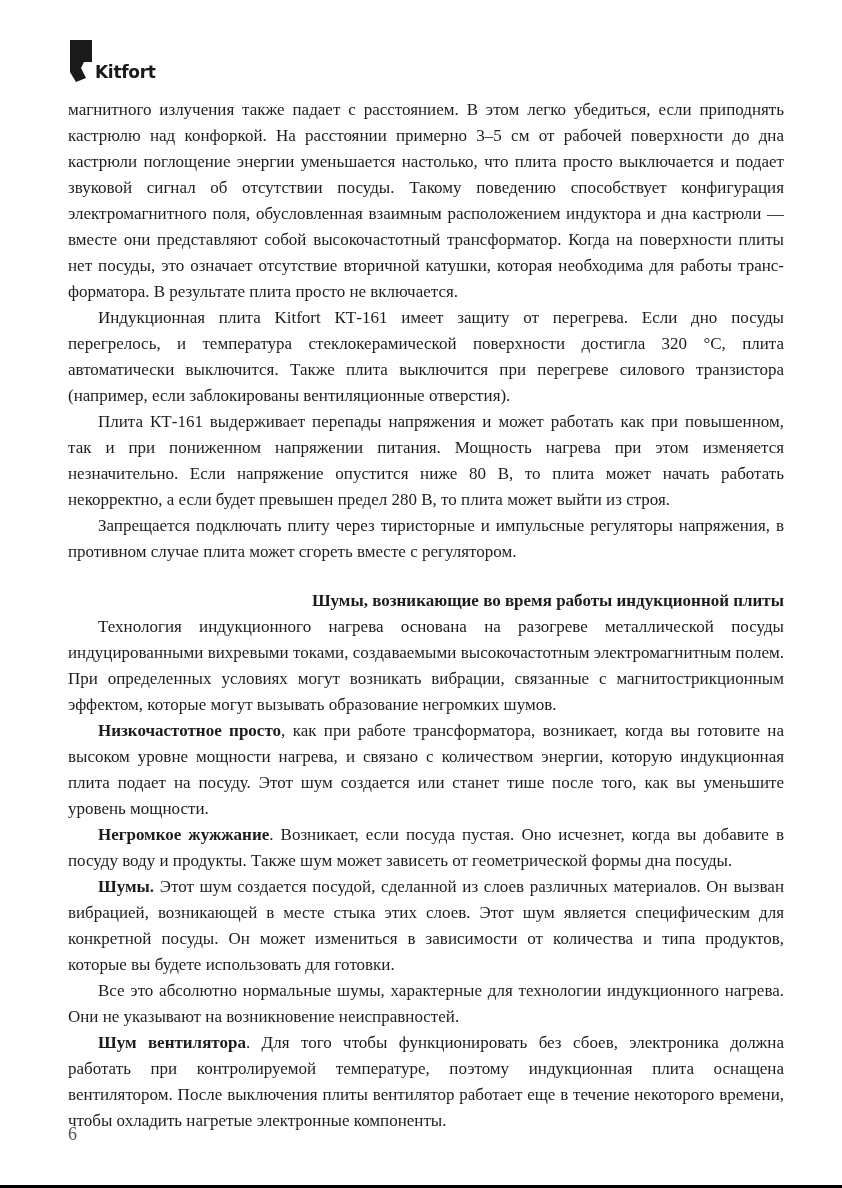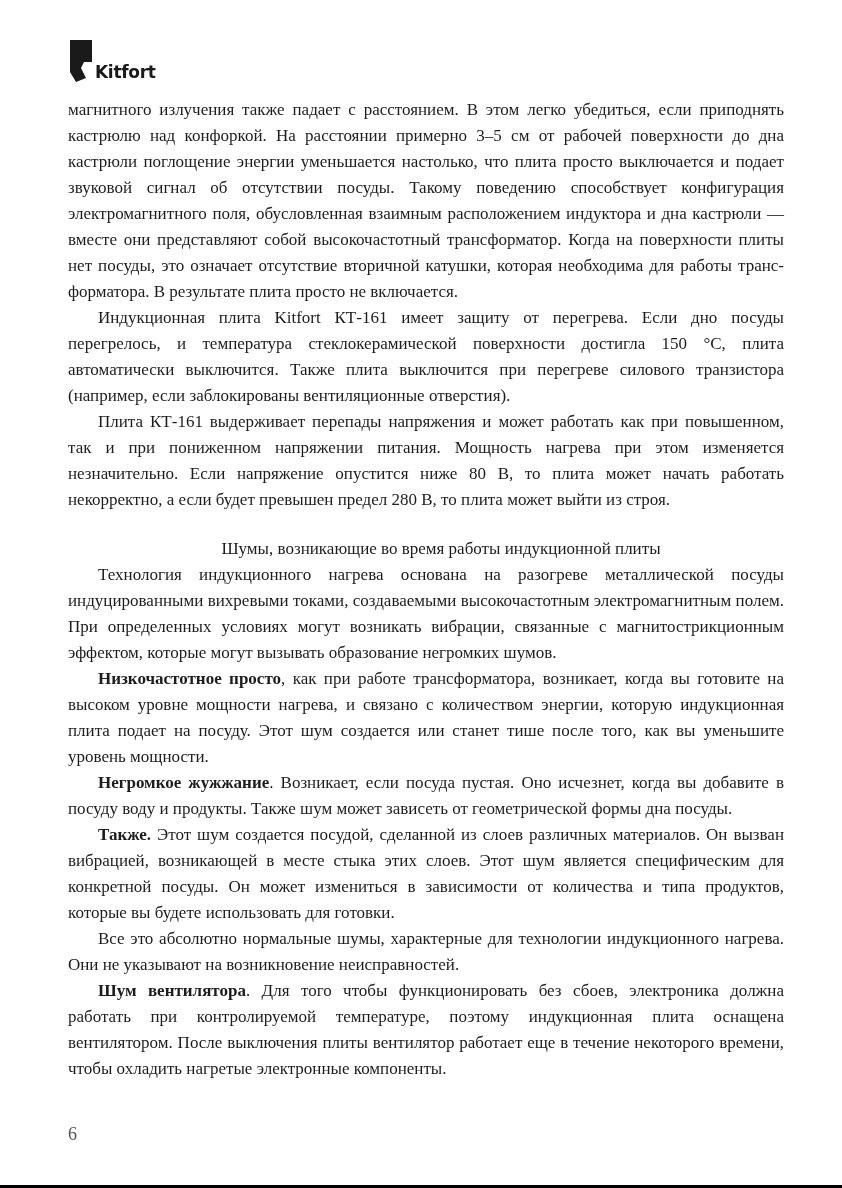--- a/index.html
+++ b/index.html
@@ -8,47 +8,48 @@
   .logo { position: absolute; left: 68px; top: 38px; width: 110px; height: 48px; }
   .logo-mark { position: absolute; left: 0; top: 0; }
   .logo-text { position: absolute; left: 27px; top: 24px; font-family: "DejaVu Sans", sans-serif; font-weight: bold; font-size: 17px; color: #1a1a1a; letter-spacing: -0.3px; }
   .content {
     position: absolute; left: 68px; top: 97px; width: 716px;
     font-family: "Liberation Serif", serif; font-size: 17px; line-height: 26px;
     color: #1c1c1c; text-align: justify; hyphens: manual;
   }
   .content p { margin: 0; text-indent: 30px; }
   .content p.noindent { text-indent: 0; }
-  .content .heading { margin-top: 22.7px; font-weight: normal; text-indent: 30px; text-align: center; }
+  .content .heading { margin-top: 22.7px; font-weight: bold; text-indent: 30px; text-align: right; }
   .content b { font-weight: bold; }
   .page-number { position: absolute; left: 68px; top: 1124px; font-family: "Liberation Serif", serif; font-size: 18px; color: #555; }
   .bottom-rule { position: absolute; left: 0; top: 1185px; width: 842px; height: 3px; background: #000; }
 </style>
 </head>
 <body>
 
 <div class="page">
 
   <div class="logo">
     <svg class="logo-mark" width="26" height="46" viewBox="0 0 26 46">
       <path d="M2 2 L24 2 L24 24 L16 24 L13 30 L18 40 L8 44 L2 34 Z" fill="#1a1a1a"></path>
     </svg>
     <span class="logo-text">Kitfort</span>
   </div>
 
   <div class="content">
     <p class="noindent">магнитного излучения также падает с расстоянием. В этом легко убедиться, если приподнять кастрюлю над конфоркой. На расстоянии примерно 3–5 см от рабочей поверхности до дна кастрюли поглощение энергии уменьшается настолько, что плита просто выключается и подает звуковой сигнал об отсутствии посуды. Тако­му поведению способствует конфигурация электромагнитного поля, обусловленная взаимным расположением индуктора и дна кастрюли — вместе они представляют собой высокочастотный трансформатор. Когда на поверхности плиты нет посуды, это означает отсутствие вторичной катушки, которая необходима для работы транс­форматора. В результате плита просто не включается.</p>
-    <p>Индукционная плита Kitfort КТ-161 имеет защиту от перегрева. Если дно посу­ды перегрелось, и температура стеклокерамической поверхности достигла 150 °C, плита автоматически выключится. Также плита выключится при перегреве силового транзистора (например, если заблокированы вентиляционные отверстия).</p>
+    <p>Индукционная плита Kitfort КТ-161 имеет защиту от перегрева. Если дно посу­ды перегрелось, и температура стеклокерамической поверхности достигла 320 °C, плита автоматически выключится. Также плита выключится при перегреве силового транзистора (например, если заблокированы вентиляционные отверстия).</p>
     <p>Плита КТ-161 выдерживает перепады напряжения и может работать как при повышенном, так и при пониженном напряжении питания. Мощность нагрева при этом изменяется незначительно. Если напряжение опустится ниже 80 В, то плита может начать работать некорректно, а если будет превышен предел 280 В, то плита может выйти из строя.</p>
+    <p>Запрещается подключать плиту через тиристорные и импульсные регуляторы на­пряжения, в противном случае плита может сгореть вместе с регулятором.</p>
 
     <p class="heading">Шумы, возникающие во время работы индукционной плиты</p>
 
     <p><span>Технология индукционного нагрева основана на разогреве металлической по­суды индуцированными вихревыми токами, создаваемыми высокочастотным элек­тромагнитным полем. При определенных условиях могут возникать вибрации, свя­занные с магнитострикционным эффектом, которые могут вызывать образование негромких шумов.</span></p>
     <p><b>Низкочастотное просто</b><span>, как при работе трансформатора, возникает, когда вы готовите на высоком уровне мощности нагрева, и связано с количеством энергии, которую индукционная плита подает на посуду. Этот шум создается или станет тише после того, как вы уменьшите уровень мощности.</span></p>
     <p><b>Негромкое жужжание</b><span>. Возникает, если посуда пустая. Оно исчезнет, когда вы добавите в посуду воду и продукты. Также шум может зависеть от геометрической формы дна посуды.</span></p>
-    <p><b>Также.</b><span> Этот шум создается посудой, сделанной из слоев различных материалов. Он вызван вибрацией, возникающей в месте стыка этих слоев. Этот шум является специфическим для конкретной посуды. Он может измениться в зависимости от ко­личества и типа продуктов, которые вы будете использовать для готовки.</span></p>
+    <p><b>Шумы.</b><span> Этот шум создается посудой, сделанной из слоев различных материалов. Он вызван вибрацией, возникающей в месте стыка этих слоев. Этот шум является специфическим для конкретной посуды. Он может измениться в зависимости от ко­личества и типа продуктов, которые вы будете использовать для готовки.</span></p>
     <p><span>Все это абсолютно нормальные шумы, характерные для технологии индукцион­ного нагрева. Они не указывают на возникновение неисправностей.</span></p>
     <p><b>Шум вентилятора</b><span>. Для того чтобы функционировать без сбоев, электроника должна работать при контролируемой температуре, поэтому индукционная плита оснащена вентилятором. После выключения плиты вентилятор работает еще в тече­ние некоторого времени, чтобы охладить нагретые электронные компоненты.</span></p>
   </div>
 
   <div class="page-number">6</div>
   <div class="bottom-rule"></div>
 </div>
 
 </body></html>

